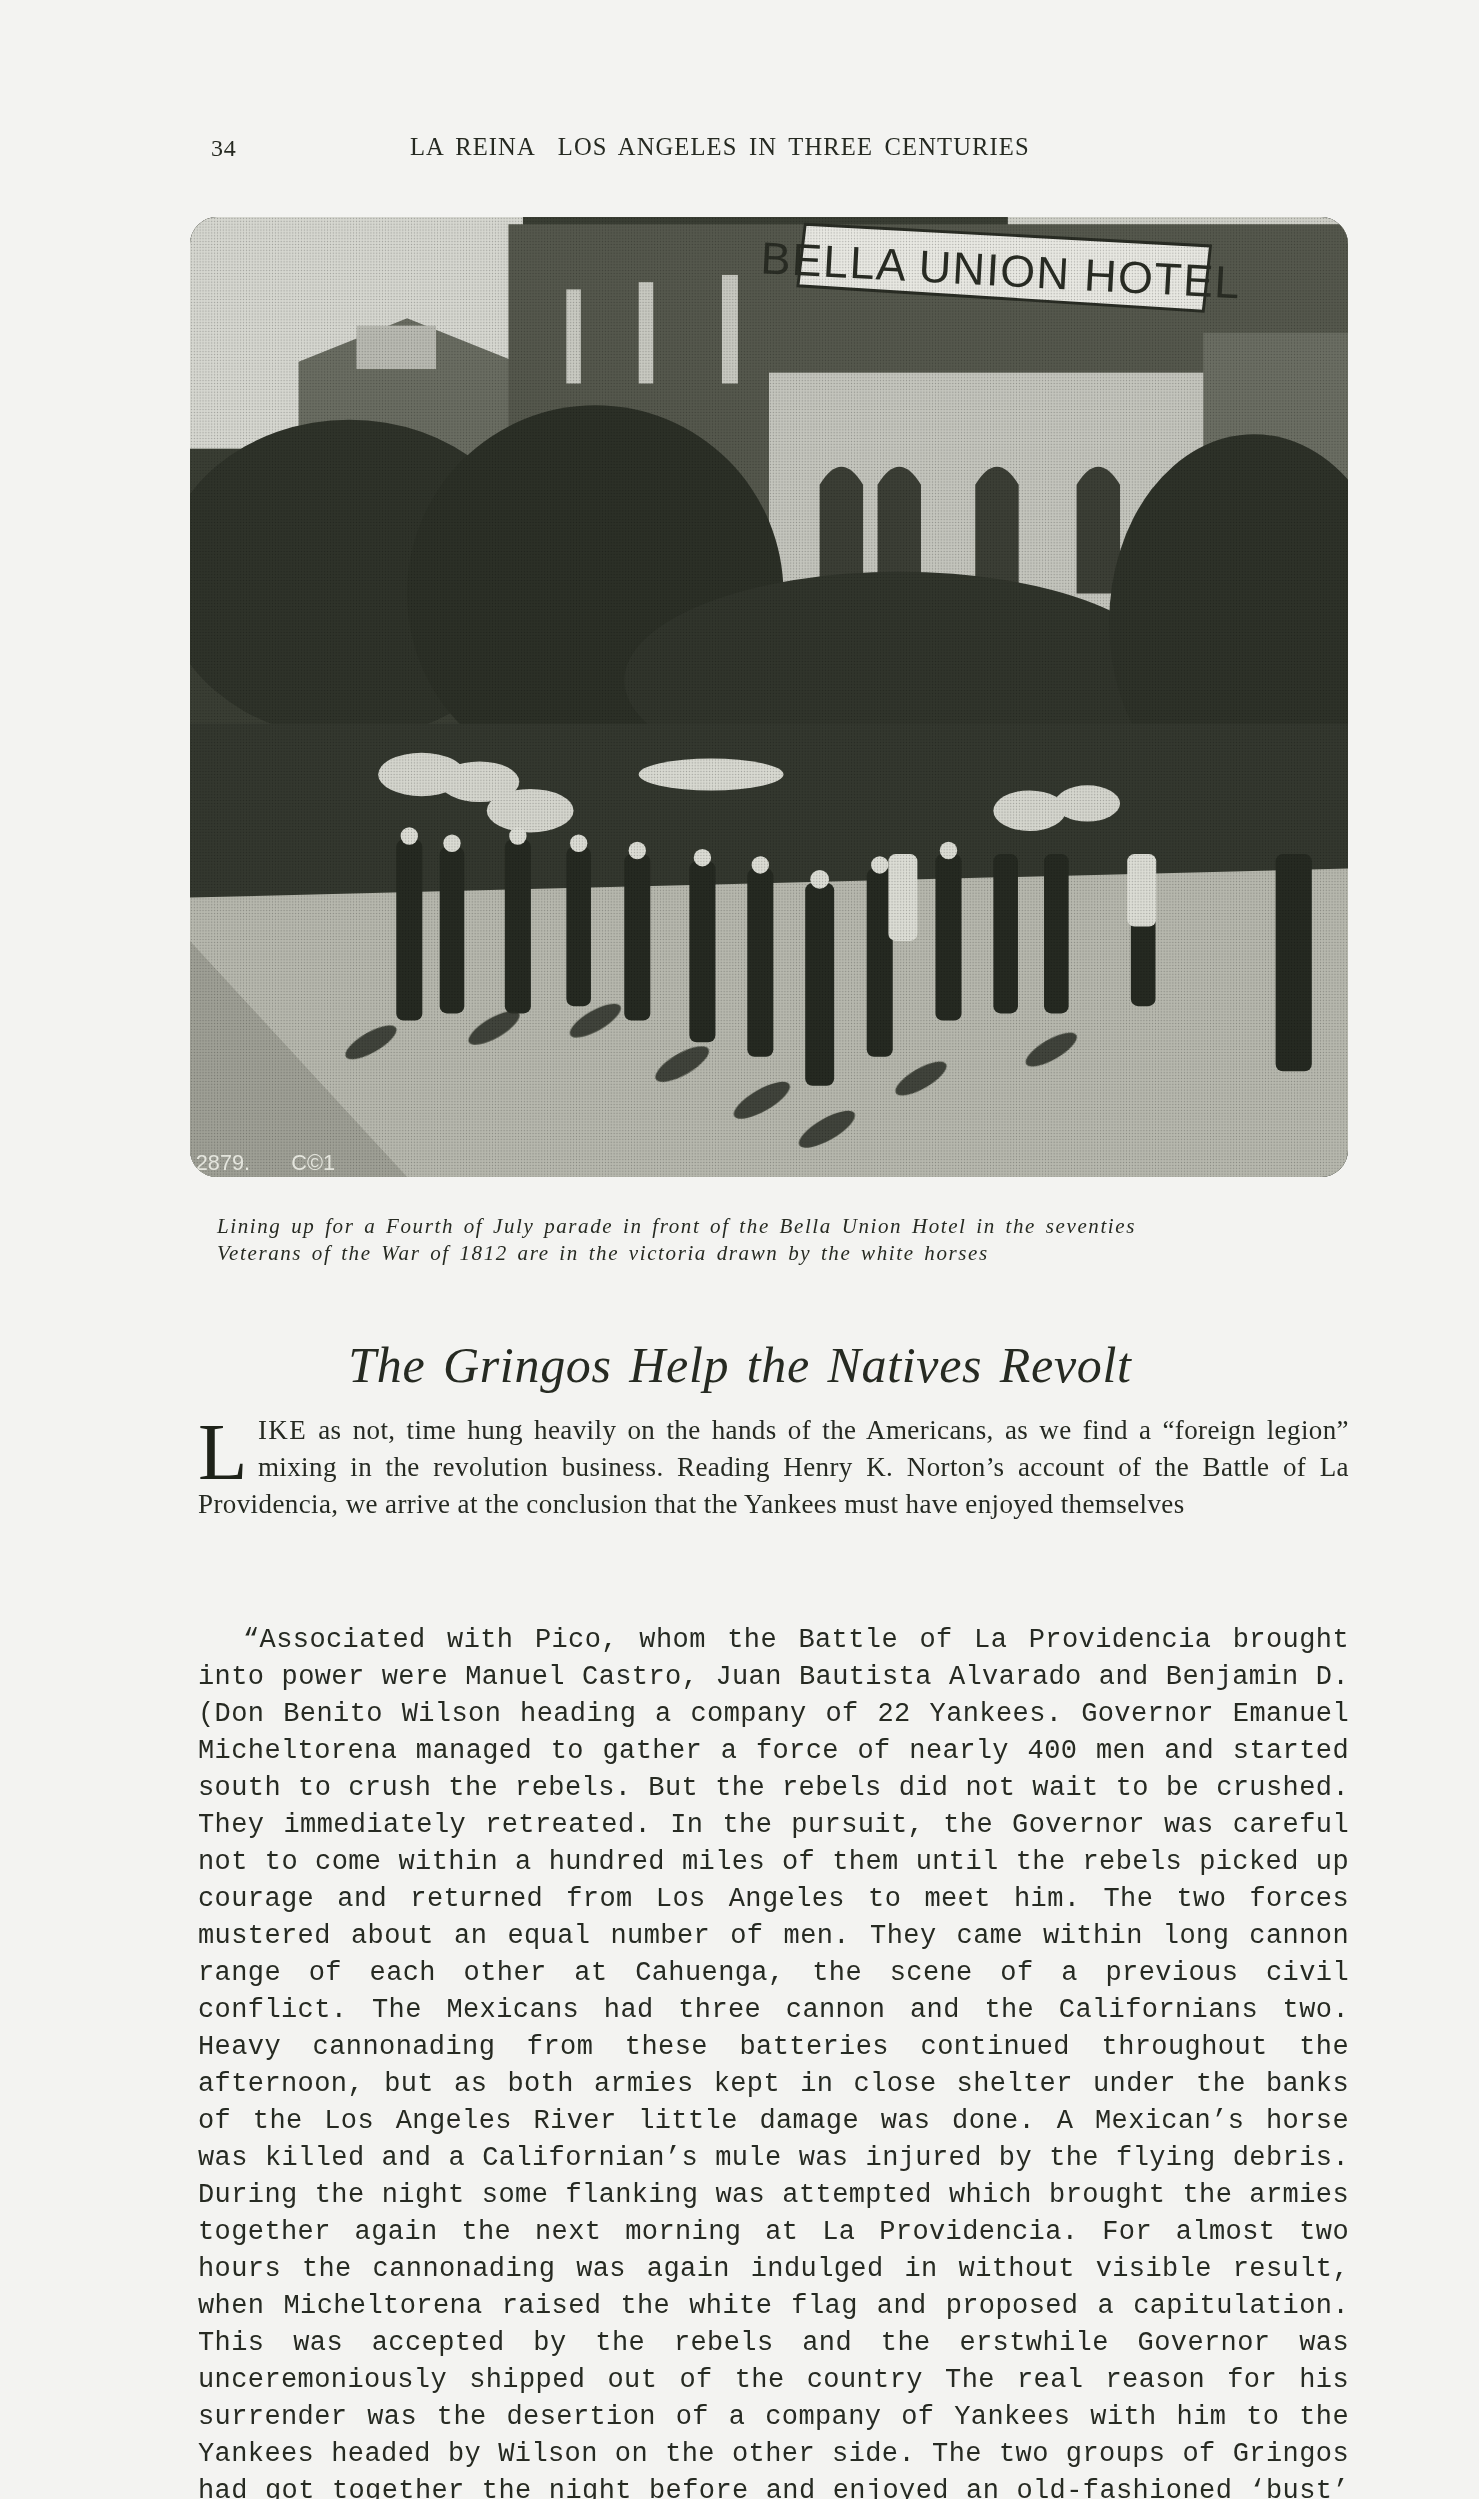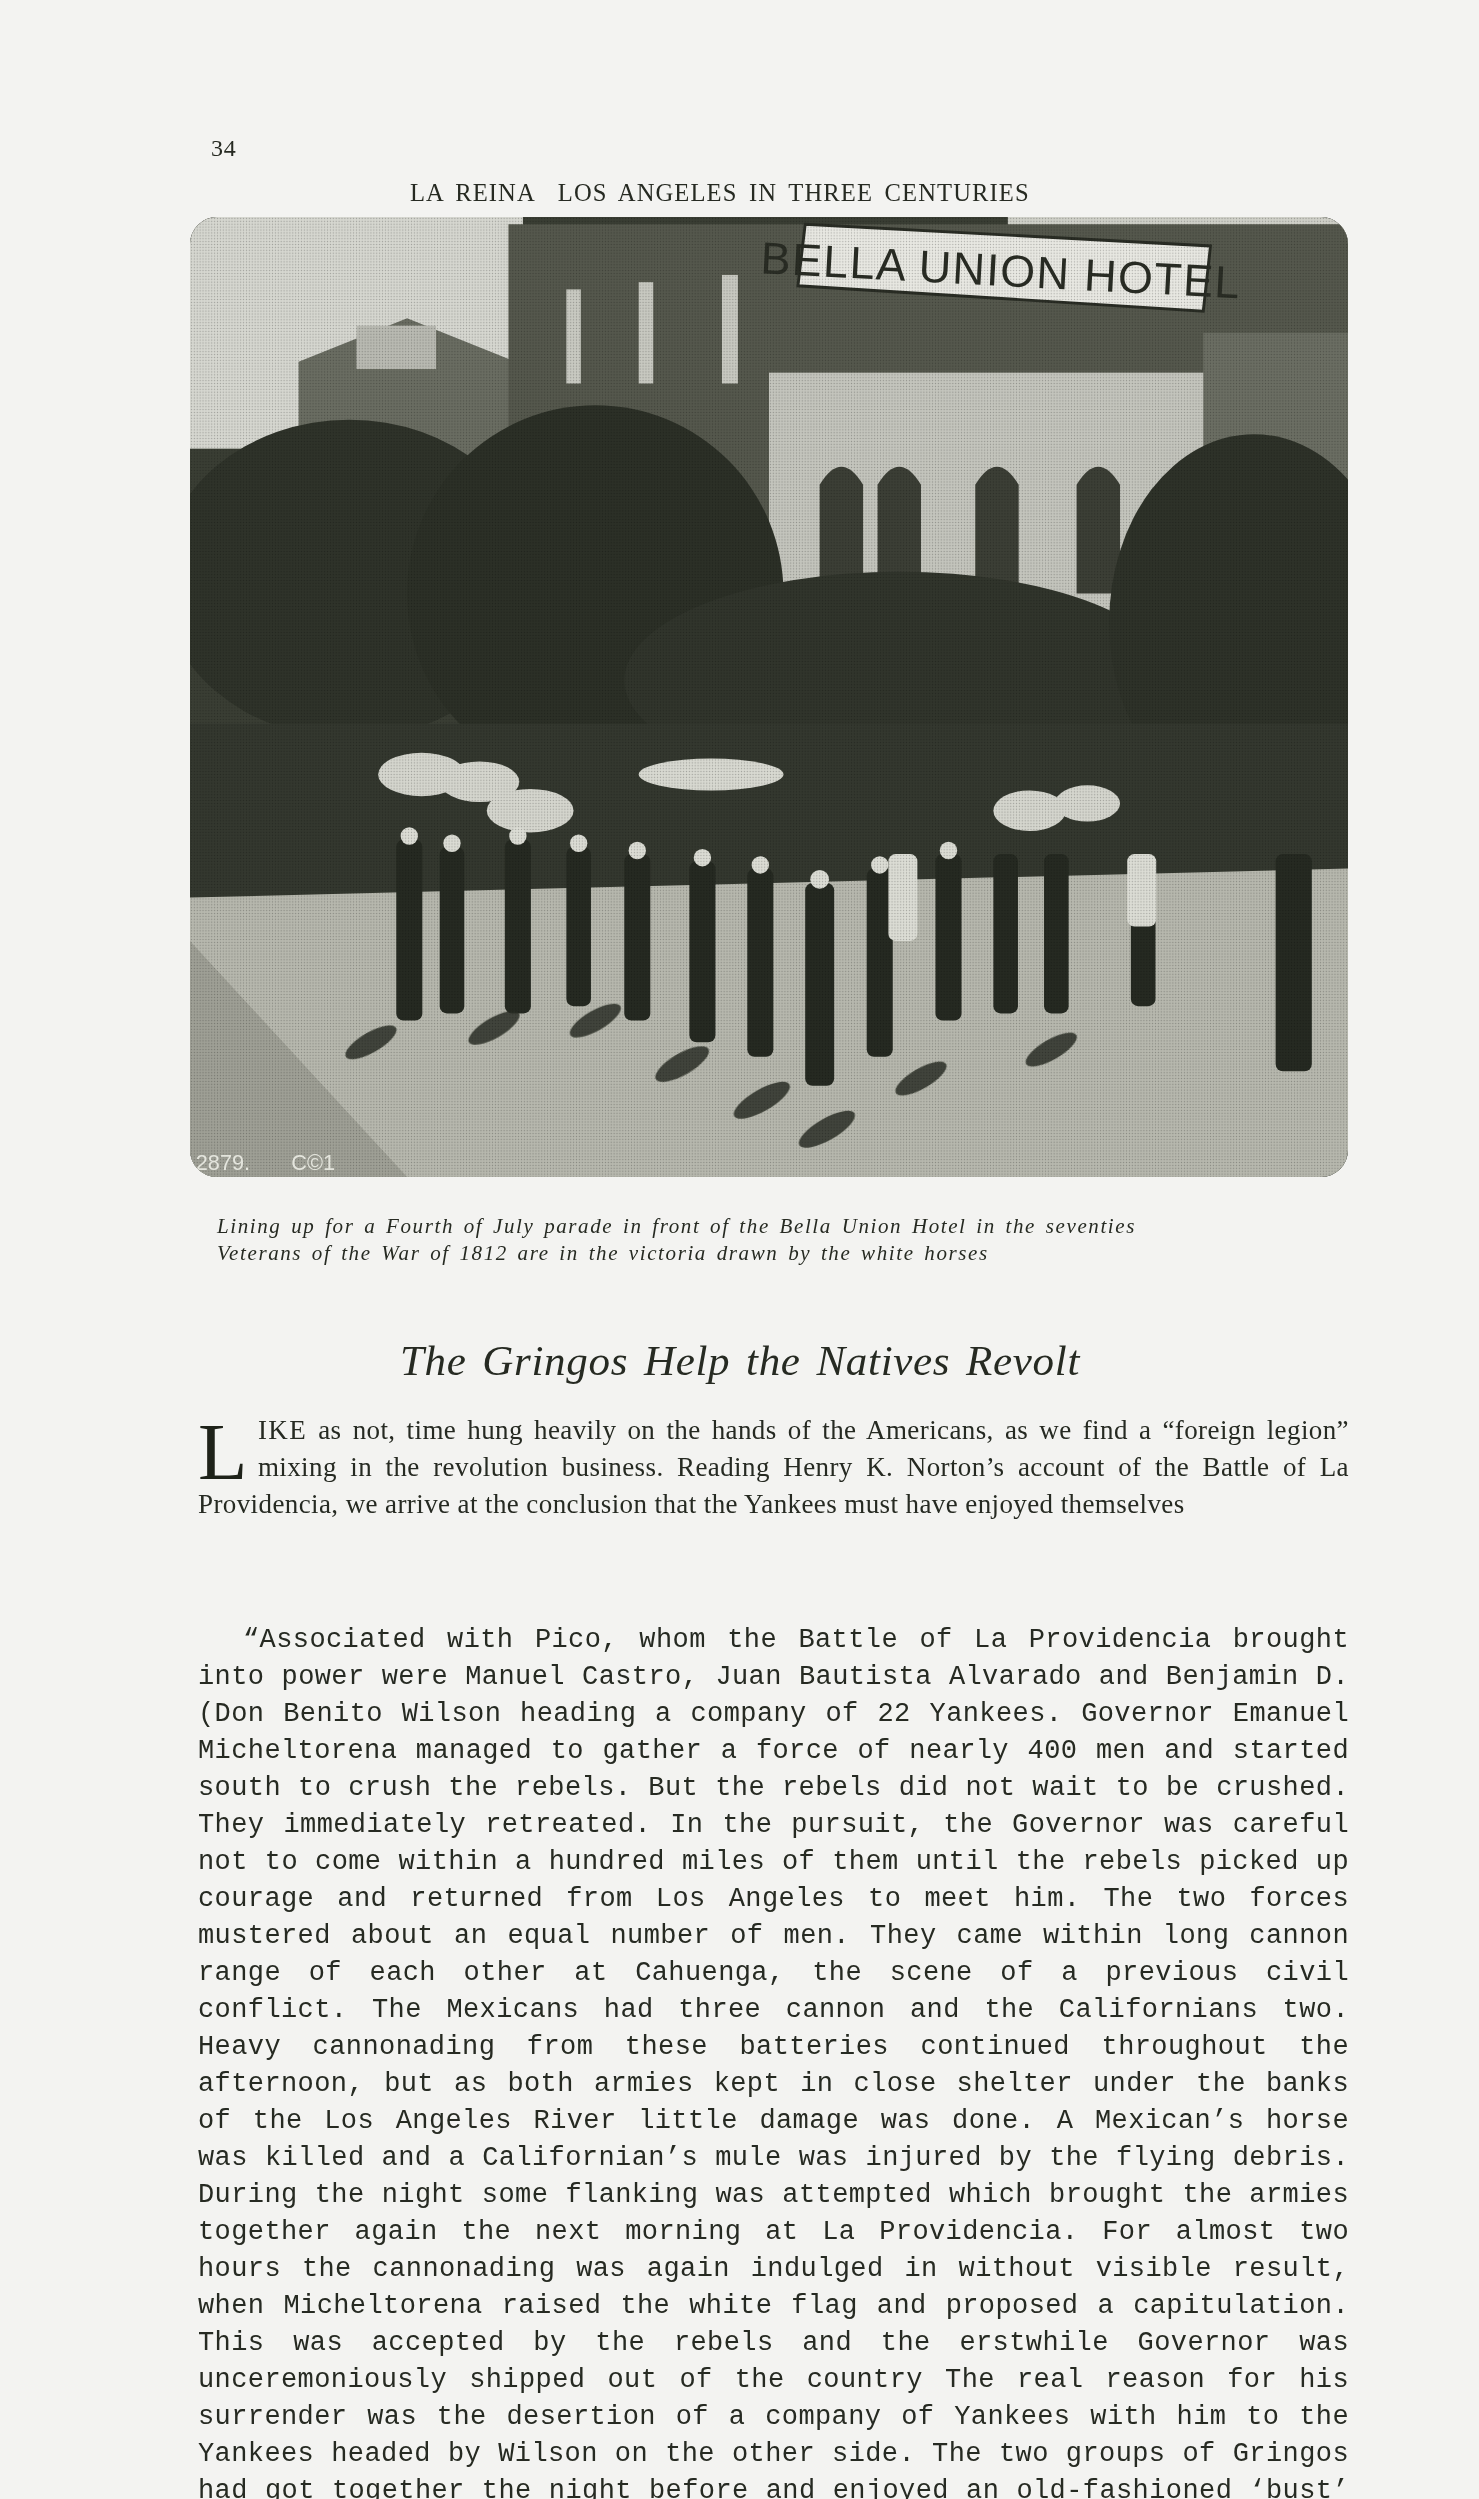--- a/index.html
+++ b/index.html
@@ -10,37 +10,36 @@
     font-family: "Liberation Serif", "DejaVu Serif", serif;
   }
   .page-number {
     position: absolute; left: 211px; top: 135px;
     font-size: 24px; letter-spacing: 0.7px;
   }
   .running-head {
     position: absolute; left: 410px; top: 133px;
     font-size: 24.6px; letter-spacing: 1.1px; white-space: nowrap;
     word-spacing: 4.3px;
-    margin-top: 46px;
   }
   .running-head .gap { display: inline-block; width: 22px; }
   .photo {
     position: absolute; left: 190px; top: 217px; width: 1158px; height: 960px;
     background: #3b3f35; overflow: hidden; border-radius: 27px;
   }
   .photo svg { display: block; width: 100%; height: 100%; }
   .caption {
     position: absolute; left: 217px; top: 1213px; width: 1122px;
     text-align: left; font-style: italic; font-size: 21px;
     line-height: 27px; letter-spacing: 1.6px; word-spacing: 2.9px;
   }
   .caption div { white-space: nowrap; }
   .title {
     position: absolute; left: 0; top: 1336px; width: 1480px; text-align: center;
-    font-style: italic; font-size: 43px; letter-spacing: 0.7px; word-spacing: 4.3px;
+    font-style: italic; font-size: 50px; letter-spacing: 0.7px; word-spacing: 4.3px;
   }
   .body-text {
     position: absolute; left: 198px; width: 1151px;
     font-size: 27px; line-height: 37px; text-align: justify;
     letter-spacing: 0.4px;
   }
   .p1 { top: 1412px; }
   .p1 .dropcap {
     float: left; font-size: 81px; line-height: 62px; margin: 8.7px 10px 0 0;
     font-family: "Liberation Serif", serif; color: #1e2219;

